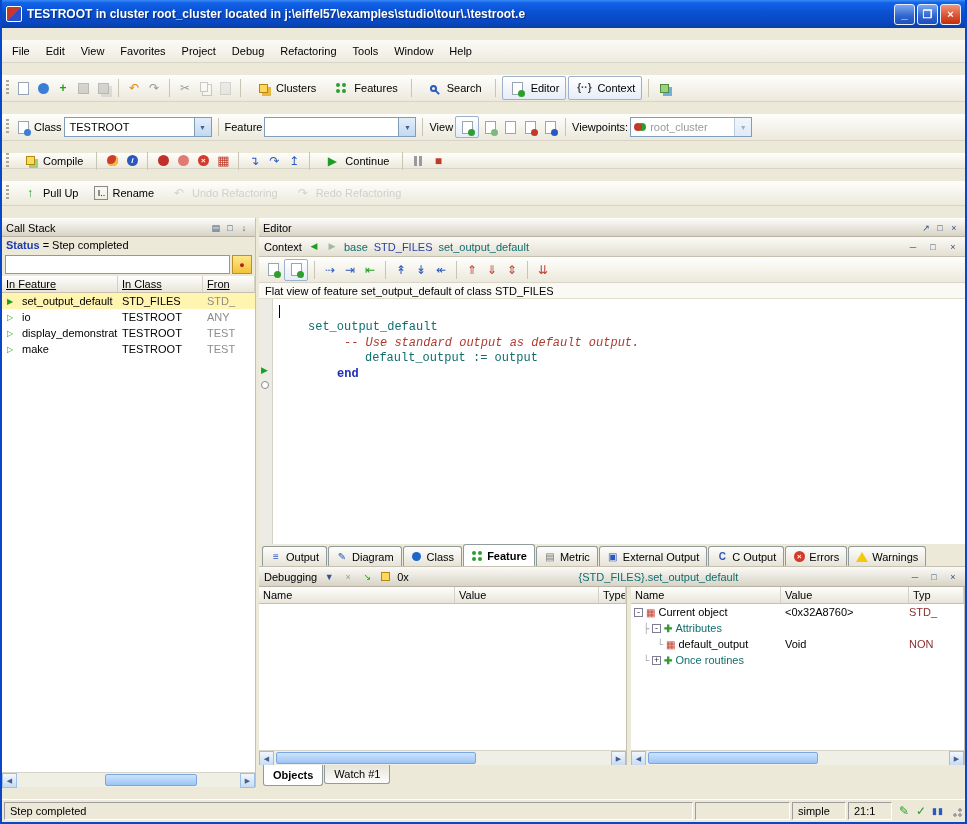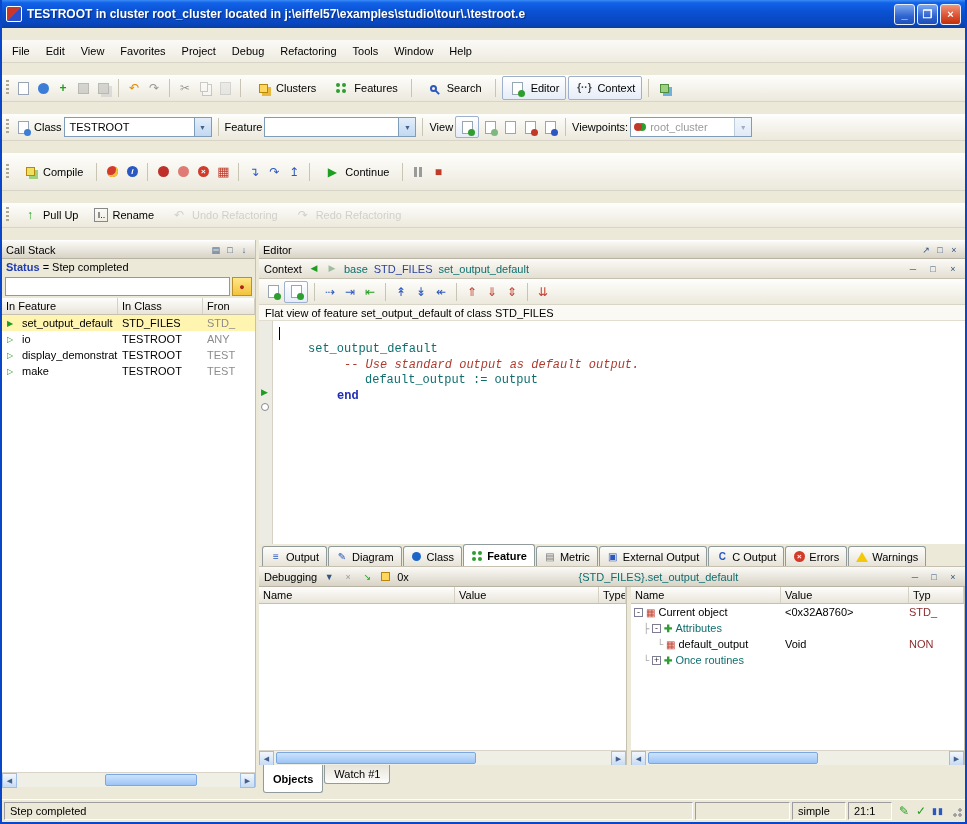--- a/index.html
+++ b/index.html
@@ -14,21 +14,21 @@
 .tb-btns{display:flex;gap:2px;flex:none;}
 .tbtn{width:21px;height:21px;border-radius:3px;border:1px solid #E8F0FF;display:flex;align-items:center;justify-content:center;color:#fff;font-size:11px;font-weight:bold;background:linear-gradient(180deg,#7DA8EF,#2E63D0 60%,#1E4FB8);}
 .tbtn.close{background:linear-gradient(180deg,#F09579,#DD5334 55%,#C32F07);}
 
 
 .menubar{height:23px;flex:none;display:flex;align-items:center;background:linear-gradient(#FBFAF7,#EEEBDF);border-bottom:1px solid #D8D4C8;padding-left:2px;}
 .menu-item{padding:3px 8px;cursor:default;}
 
 
 .toolbar{flex:none;display:flex;align-items:center;gap:2px;padding:0 4px;background:linear-gradient(#FEFEFC,#ECE9DC);border-bottom:1px solid #D8D4C8;}
-.tb1{height:27px;}.tb2{height:27px;}.tb3{height:38px;}.tb4{height:25px;}
+.tb1{height:27px;}.tb2{height:27px;}.tb3{height:16px;}.tb4{height:25px;}
 .grip{width:3px;height:16px;flex:none;background:repeating-linear-gradient(180deg,#ADA893 0 2px,transparent 2px 4px);margin-right:3px;}
 .sep{width:1px;height:18px;background:#C9C5B5;margin:0 4px;flex:none;}
 .icn{width:18px;height:18px;flex:none;display:inline-flex;align-items:center;justify-content:center;font-size:12px;line-height:1;}
 .dis{opacity:.4;filter:grayscale(1);}
 .tlbtn{display:inline-flex;align-items:center;gap:4px;padding:2px 6px;border:1px solid transparent;border-radius:2px;white-space:nowrap;}
 .tlbtn.pressed{border:1px solid #9DB0CE;background:linear-gradient(#FFFFFF,#E6EDF8);}
 .lbl{white-space:nowrap;}
 .combo{display:inline-flex;align-items:center;border:1px solid #7F9DB9;background:#fff;height:20px;flex:none;}
 .combo .val{padding:0 5px;flex:1;white-space:nowrap;overflow:hidden;}
 .combo .drop{width:17px;height:100%;border-left:1px solid #7F9DB9;background:linear-gradient(#E3EEFB,#C2D8F2);display:flex;align-items:center;justify-content:center;font-size:7px;color:#44618C;}
@@ -56,21 +56,21 @@
 .panel-header .pt{flex:1;white-space:nowrap;overflow:hidden;}
 .pico{width:14px;height:13px;display:inline-flex;align-items:center;justify-content:center;font-size:9px;color:#33557F;flex:none;}
 
 
 .left-panel{width:254px;flex:none;display:flex;flex-direction:column;min-height:0;border-right:1px solid #C5C0B0;}
 .status-line{height:16px;flex:none;display:flex;align-items:center;padding:0 4px;white-space:nowrap;gap:3px;}
 .status-line .sl{color:#1F3BAF;font-weight:bold;}
 .filter-row{height:23px;flex:none;display:flex;align-items:center;padding:1px 3px;gap:2px;}
 .filter-row input{flex:1;height:19px;border:1px solid #7F9DB9;font-family:"Liberation Sans",sans-serif;font-size:11px;padding:0 3px;}
 .exc-btn{width:20px;height:19px;flex:none;background:linear-gradient(#FFE788,#F2C33A);border:1px solid #B8912A;display:flex;align-items:center;justify-content:center;font-size:9px;color:#B02020;font-weight:bold;}
-.cs-head{display:flex;height:17px;flex:none;background:linear-gradient(#FEFEFD,#E8E4D8);border-bottom:1px solid #C5C0B0;}
+.cs-head{display:flex;height:17px;flex:none;background:linear-gradient(#FEFEFD,#E8E4D8);border-bottom:1px solid #C5C0B0;text-decoration:underline;}
 .cs-head .hc{padding:2px 4px;border-right:1px solid #D5D1C5;white-space:nowrap;overflow:hidden;}
 .cs-rows{flex:1;background:#fff;overflow:hidden;}
 .cs-row{display:flex;height:16px;align-items:center;}
 .cs-row.sel{background:#FFF4B0;}
 .cc{white-space:nowrap;overflow:hidden;padding:0 4px;}
 .ci{width:16px;flex:none;color:#1E9E1E;font-size:8px;text-align:center;}
 .cf{width:100px;flex:none;}
 .ck{width:85px;flex:none;}
 .cn{flex:1;color:#8C8C8C;}
 
@@ -122,21 +122,21 @@
 .r-v{width:128px;flex:none;}
 .exp{width:9px;height:9px;flex:none;border:1px solid #7C7C94;background:#fff;font-size:9px;line-height:7px;text-align:center;color:#333;}
 .exp.minus::before{content:'-';}
 .exp.plus::before{content:'+';}
 .gridic{color:#C03A2A;font-size:10px;}
 .clustic{color:#2E9E2E;font-size:10px;font-weight:bold;}
 .treetxt{color:#0E6E6E;}
 .conn{color:#A8A8A8;font-family:"DejaVu Sans Mono",monospace;font-size:10px;}
 .dtabs{height:22px;flex:none;display:flex;align-items:flex-start;gap:1px;padding:0 4px;background:#ECE9D8;}
 .dtab{display:inline-flex;align-items:center;height:19px;padding:0 9px;border:1px solid #919B9C;border-top:none;border-radius:0 0 3px 3px;background:linear-gradient(#E6E3D8,#FDFDFB);white-space:nowrap;}
-.dtab.active{background:#fff;font-weight:bold;height:28px;}
+.dtab.active{background:#fff;font-weight:bold;height:21px;}
 
 
 .statusbar{height:23px;flex:none;display:flex;align-items:center;gap:2px;padding:2px 2px;background:#ECE9D8;border-top:1px solid #fff;}
 .scell{height:18px;border:1px solid;border-color:#9D9DA1 #FFFFFF #FFFFFF #9D9DA1;display:flex;align-items:center;padding:0 5px;white-space:nowrap;overflow:hidden;}
 .sc-msg{flex:1;}
 .sc-prog{width:95px;flex:none;}
 .sc-mode{width:54px;flex:none;}
 .sc-caret{width:44px;flex:none;}
 .sb-icons{display:flex;gap:3px;align-items:center;padding:0 3px;flex:none;}
 .sgrip{width:13px;height:13px;flex:none;background:

